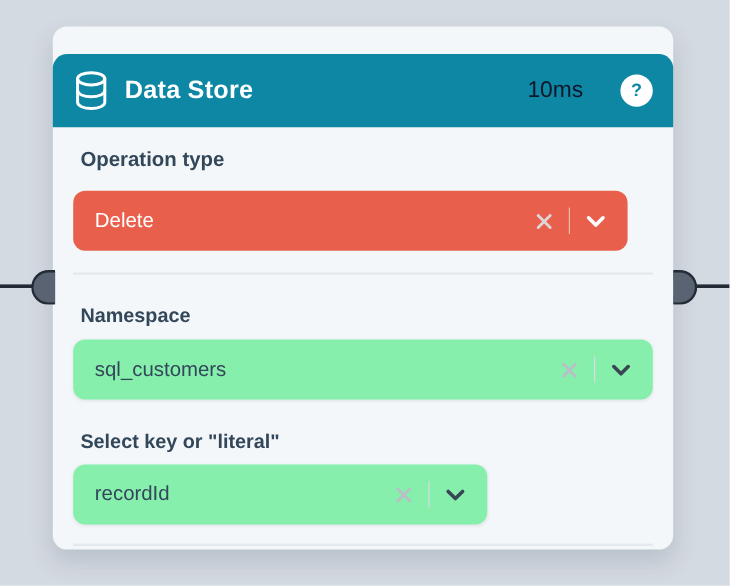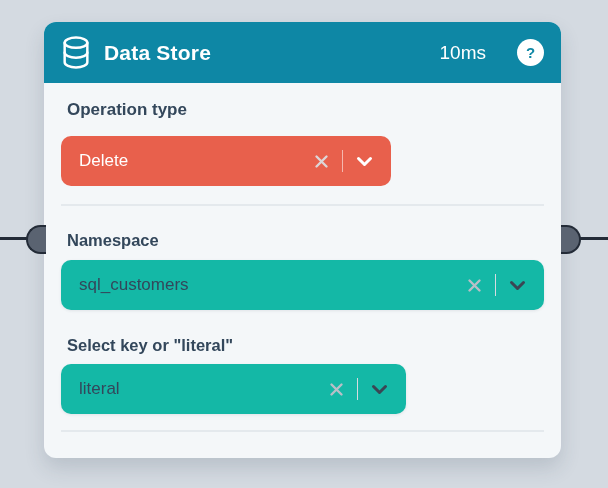--- a/index.html
+++ b/index.html
@@ -37,28 +37,29 @@
     background:var(--card-bg);
     border-radius:12px;
     box-shadow:0 10px 20px rgba(45,62,80,0.16);
     z-index:2;
   }
   .card-header{
     height:61px;background:var(--header-teal);
     border-radius:12px 12px 0 0;
     display:flex;align-items:center;
     padding:0 17px 0 17px;
+    margin-top:23px;
   }
   .db-icon{width:30px;height:33px;flex:0 0 auto;display:block;}
   .card-title{
     color:#ffffff;font-size:21px;font-weight:700;margin-left:13px;
     letter-spacing:.2px;
   }
   .header-spacer{flex:1;}
-  .latency{color:#ffffff;font-size:19px;margin-right:31px;}
+  .latency{color:#0f172a;font-size:19px;margin-right:31px;}
   .help-btn{
     width:27px;height:27px;border-radius:50%;background:#ffffff;border:none;
     color:var(--header-teal);font-size:15px;font-weight:700;
     display:flex;align-items:center;justify-content:center;
     font-family:"Liberation Sans","DejaVu Sans",sans-serif;
     cursor:pointer;line-height:1;
   }
   .card-body{padding:17px 17px 0 17px;}
   .field-label{
     color:var(--text-dark);font-size:16.5px;line-height:20px;
@@ -71,26 +72,26 @@
     display:flex;align-items:center;
     padding:0 18px;
     cursor:pointer;
   }
   .select .value{font-size:17px;flex:1;white-space:nowrap;overflow:hidden;}
   .select .clear{width:15px;height:15px;display:block;flex:0 0 auto;cursor:pointer;}
   .select .vsep{width:1.5px;height:22px;margin:0 13px;flex:0 0 auto;}
   .select .chev{width:17px;height:11px;display:block;flex:0 0 auto;}
   .select.red{
     background:var(--danger-red);
-    width:330px;margin-top:16px;
+    width:462px;margin-top:16px;
   }
   .select.red .value{color:#ffffff;}
   .select.red .vsep{background:rgba(255,255,255,0.55);}
   .select.white{
-    background:#14b8a6;
+    background:#86efac;
     box-shadow:0 1px 3px rgba(45,62,80,0.10);
     margin-top:10px;
     justify-content:space-between;
   }
   .select.white .value{color:var(--text-dark);}
   .select.white .vsep{background:#d6dbe0;}
   .select.narrow{width:345px;margin-top:9px;}
   .hdivider{height:2px;background:var(--divider);border:none;}
   .hdivider.d1{margin-top:18px;margin-bottom:24px;}
   .hdivider.d2{margin-top:16px;}
@@ -146,21 +147,21 @@
       </svg>
       <span class="vsep"></span>
       <svg class="chev" viewBox="0 0 17 11" fill="none">
         <path d="M2.5 2.5 L8.5 8.5 L14.5 2.5" stroke="#3a4654" stroke-width="3" stroke-linecap="round" stroke-linejoin="round"></path>
       </svg>
     </div>
 
     <div class="field-label mt25">Select key or "literal"</div>
 
     <div class="select white narrow">
-      <span class="value">literal</span>
+      <span class="value">recordId</span>
       <svg class="clear" viewBox="0 0 15 15" fill="none">
         <path d="M2.5 2.5 L12.5 12.5 M12.5 2.5 L2.5 12.5" stroke="#b8bfc7" stroke-width="2.4" stroke-linecap="round"></path>
       </svg>
       <span class="vsep"></span>
       <svg class="chev" viewBox="0 0 17 11" fill="none">
         <path d="M2.5 2.5 L8.5 8.5 L14.5 2.5" stroke="#3a4654" stroke-width="3" stroke-linecap="round" stroke-linejoin="round"></path>
       </svg>
     </div>
 
     <hr class="hdivider d2">

